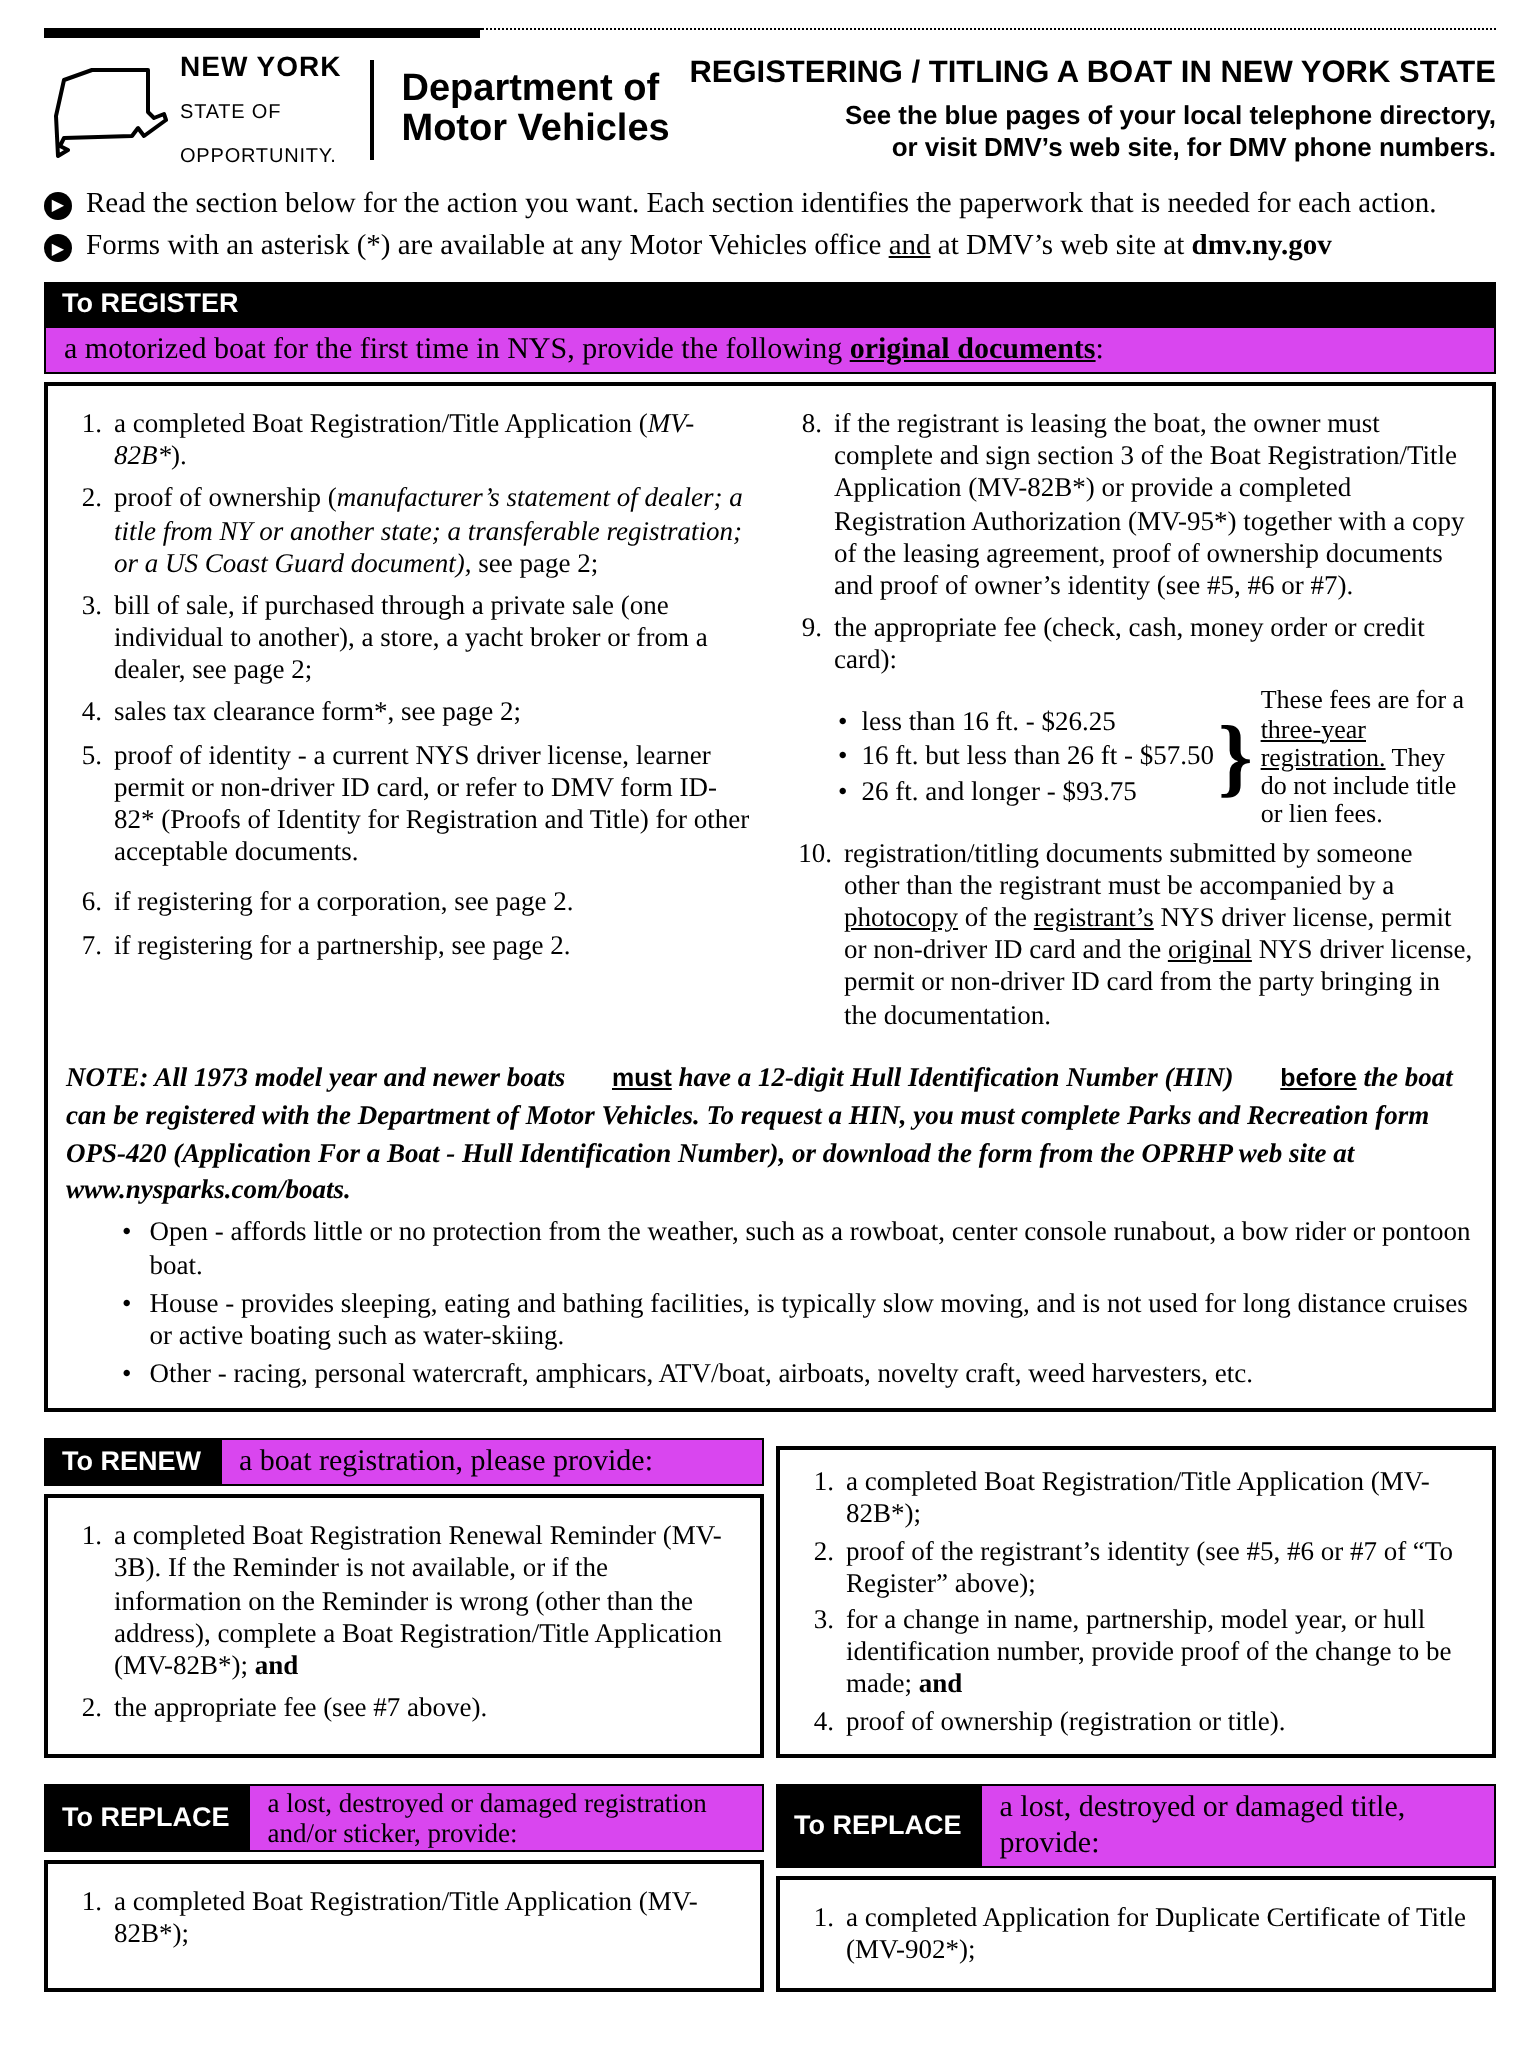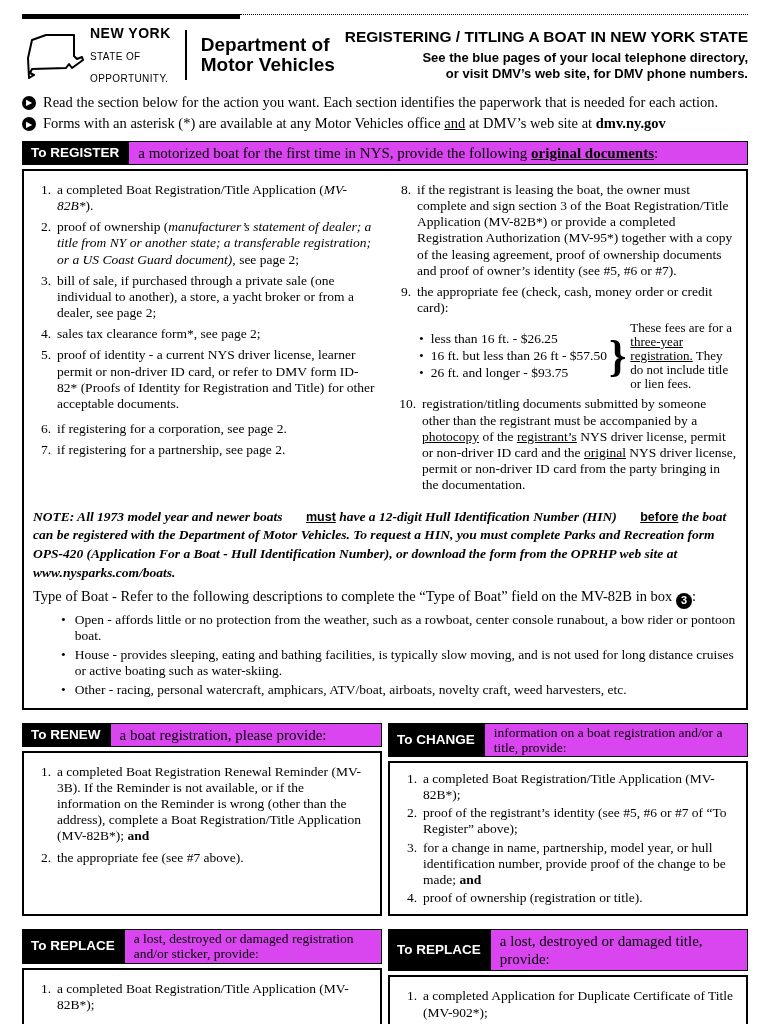--- a/index.html
+++ b/index.html
@@ -112,21 +112,21 @@
     <div class="intro-row">
       <span class="arrow-icon">▶</span>
       <span>Read the section below for the action you want.  Each section identifies the paperwork that is needed for each action.</span>
     </div>
     <div class="intro-row">
       <span class="arrow-icon">▶</span>
       <span><span>Forms with an asterisk (*) are available at any Motor Vehicles office </span><span class="u">and</span><span> at DMV’s web site at </span><span class="b">dmv.ny.gov</span></span>
     </div>
   </div>
 
-  <div class="sec-head" style="margin-top:8px;">
+  <div class="sec-head" style="margin-top:8px;flex-direction:column;">
     <div class="sec-label">To REGISTER</div>
     <div class="sec-desc">
       <span><span>a motorized boat for the first time in NYS, provide the following </span><span class="desc-em">original documents</span><span>:</span></span>
     </div>
   </div>
   <div class="sec-box">
     <div class="reg-cols">
       <div class="col">
         <div class="item">
             <span class="n">1.</span>
@@ -177,21 +177,20 @@
         </div>
         <div class="item">
             <span class="n wide">10.</span>
             <span class="t"><span>registration/titling documents submitted by someone other than the registrant must be accompanied by a </span><span class="u">photocopy</span><span> of the </span><span class="u">registrant’s</span><span> NYS driver license, permit or non-driver ID card and the </span><span class="u">original</span><span> NYS driver license, permit or non-driver ID card from the party bringing in the documentation.</span></span>
           </div>
       </div>
     </div>
 
     <div class="reg-note"><span>NOTE:</span><span> All 1973 model year and newer boats </span><span class="nu">must</span><span> have a 12-digit Hull Identification Number (HIN) </span><span class="nu">before</span><span> the boat can be registered with the Department of Motor Vehicles. To request a HIN, you must complete Parks and Recreation form OPS-420 (Application For a Boat - Hull Identification Number), or download the form from the OPRHP web site at www.nysparks.com/boats.</span></div>
 
-    <div class="tob"><span>Type of Boat - Refer to the following descriptions to complete the “Type of Boat” field on the MV-82B in box </span><span class="badge3">3</span><span>:</span></div>
     <div class="bt">Open - affords little or no protection from the weather, such as a rowboat, center console runabout, a bow rider or pontoon boat.</div>
     <div class="bt">House - provides sleeping, eating and bathing facilities, is typically slow moving, and is not used for long distance cruises or active boating such as water-skiing.</div>
     <div class="bt">Other - racing, personal watercraft, amphicars, ATV/boat, airboats, novelty craft, weed harvesters, etc.</div>
   </div>
 
   <div class="pair-row">
     <div class="pair">
       <div class="sec-head">
         <div class="sec-label">To RENEW</div>
         <div class="sec-desc">a boat registration, please provide:</div>
@@ -201,24 +200,20 @@
             <span class="n">1.</span>
             <span class="t"><span>a completed Boat Registration Renewal Reminder (MV-3B). If the Reminder is not available, or if the information on the Reminder is wrong (other than the address), complete a Boat Registration/Title Application (MV-82B*); </span><b>and</b></span>
           </div>
         <div class="item">
             <span class="n">2.</span>
             <span class="t">the appropriate fee (see #7 above).</span>
           </div>
       </div>
     </div>
     <div class="pair">
-      <div class="sec-head">
-        <div class="sec-label">To CHANGE</div>
-        <div class="sec-desc small">information on a boat registration and/or a title, provide:</div>
-      </div>
       <div class="sec-box">
         <div class="item" style="margin:2px 0;">
             <span class="n">1.</span>
             <span class="t">a completed Boat Registration/Title Application (MV-82B*);</span>
           </div>
         <div class="item" style="margin:2px 0;">
             <span class="n">2.</span>
             <span class="t">proof of the registrant’s identity (see #5, #6 or #7 of “To Register” above);</span>
           </div>
         <div class="item" style="margin:2px 0;">

